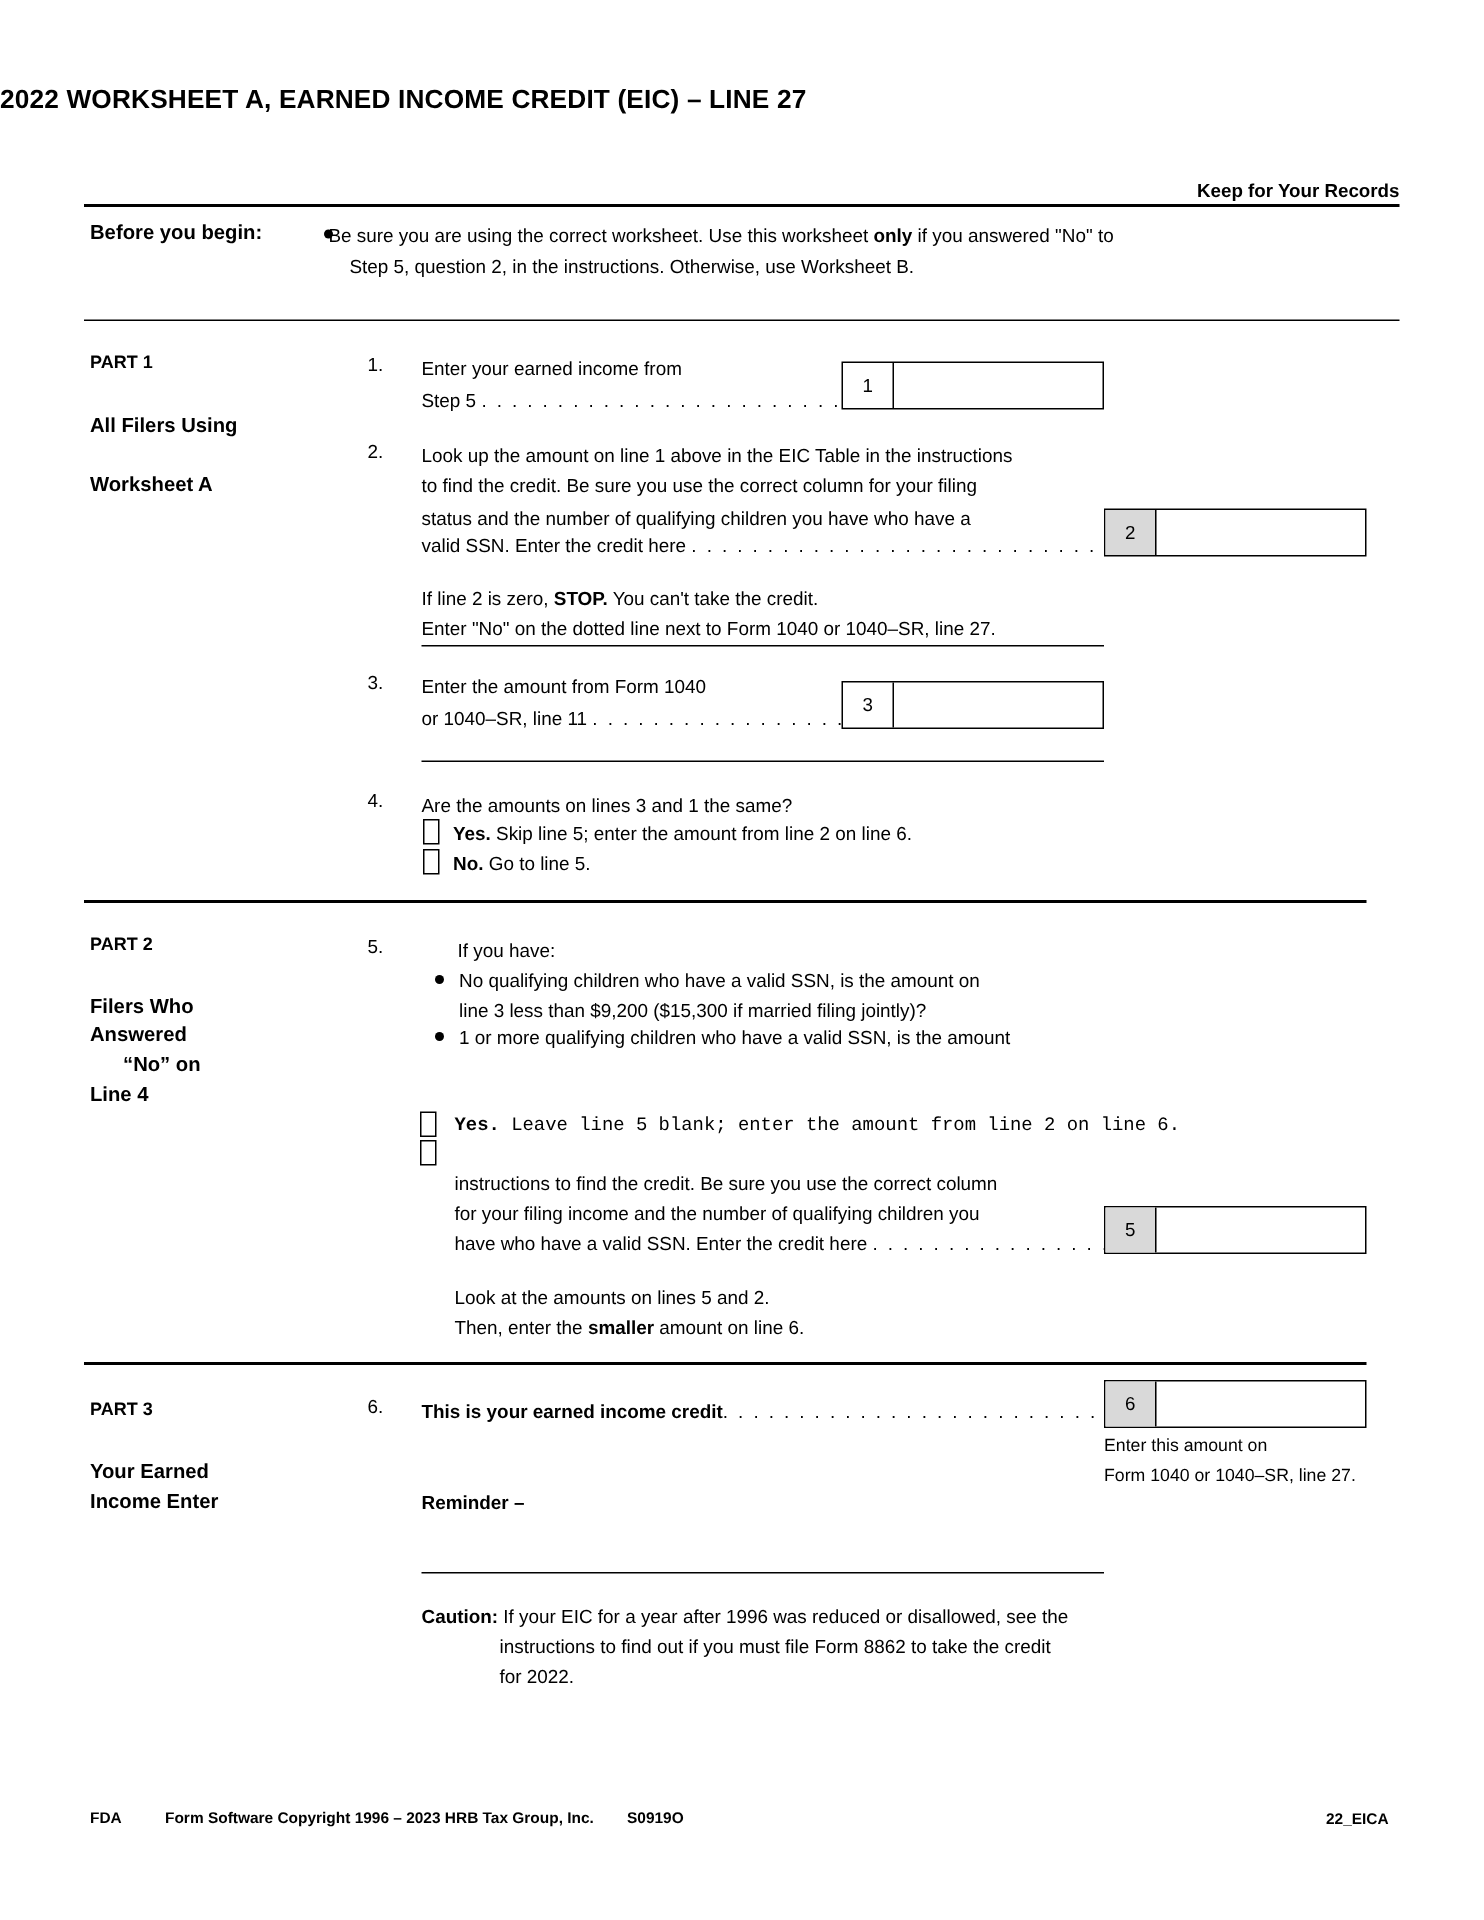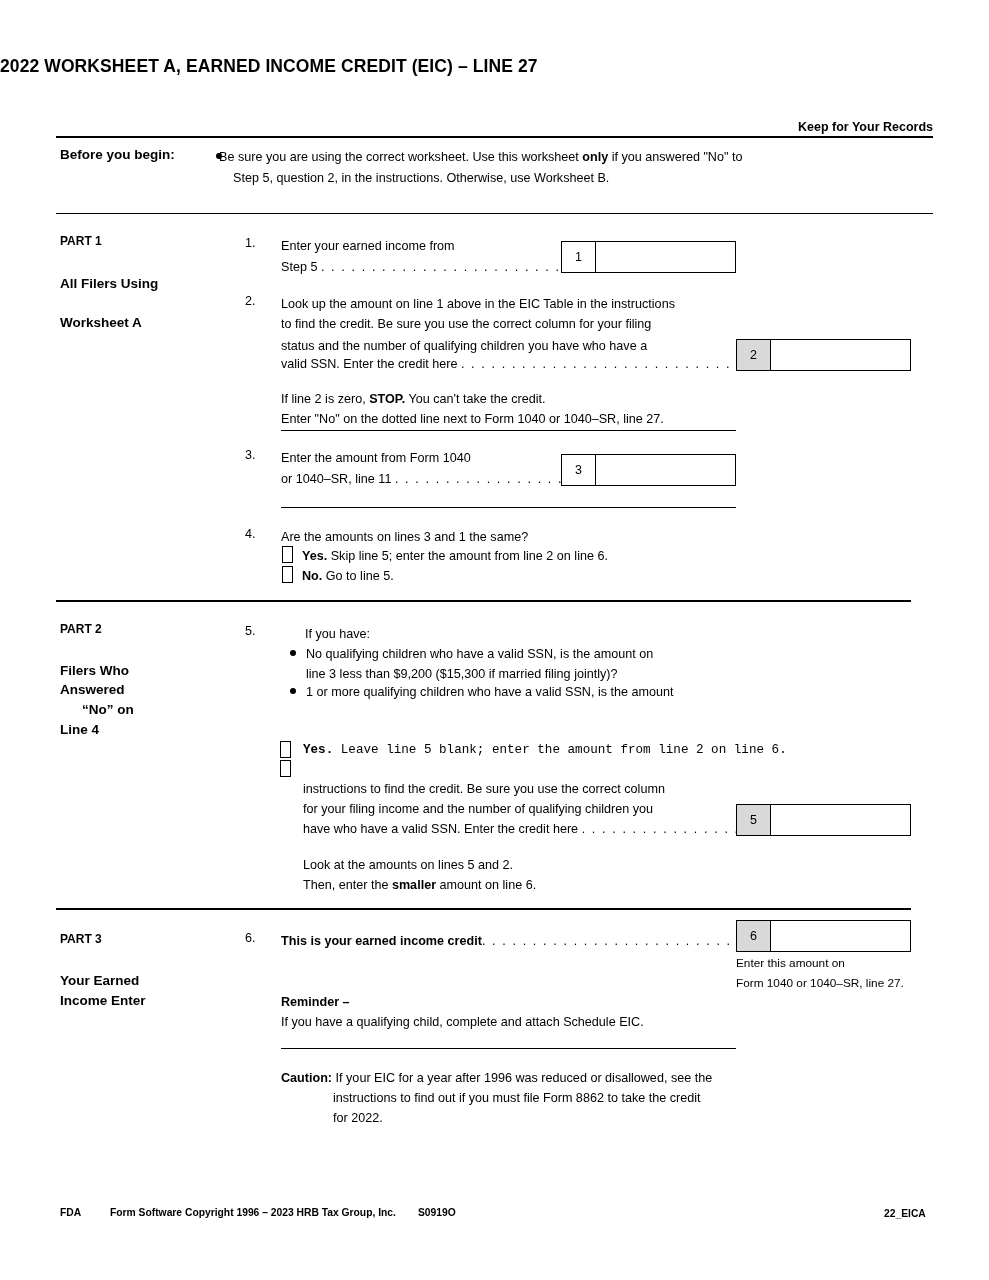--- a/index.html
+++ b/index.html
@@ -266,21 +266,20 @@
     <span class="b">This is your earned income credit</span><span class="dots">. . . . . . . . . . . . . . . . . . . . . . . . . . . . . .</span>
   </div>
   <div class="amtbox shaded" style="left:736px; top:920px; width:175px; height:32px;">
     <div class="tag">6</div>
     <div class="field"></div>
   </div>
   <div class="txt" style="left:736px; top:953px; font-size:11.8px;">Enter this amount on</div>
   <div class="txt" style="left:736px; top:973px; font-size:11.8px;">Form 1040 or 1040–SR, line 27.</div>
 
   <div class="txt b" style="left:281px; top:992px;">Reminder –</div>
-  <div class="txt" style="left:281px; top:1012px;">If you have a qualifying child, complete and attach Schedule EIC.</div>
 
   <div class="rule" style="left:281px; top:1048px; width:455px; height:1px;"></div>
 
   <div class="txt" style="left:281px; top:1068px;">
     <span class="b">Caution:</span>
     <span>If your EIC for a year after 1996 was reduced or disallowed, see the</span>
   </div>
   <div class="txt" style="left:333px; top:1088px;">instructions to find out if you must file Form 8862 to take the credit</div>
   <div class="txt" style="left:333px; top:1108px;">for 2022.</div>
 

